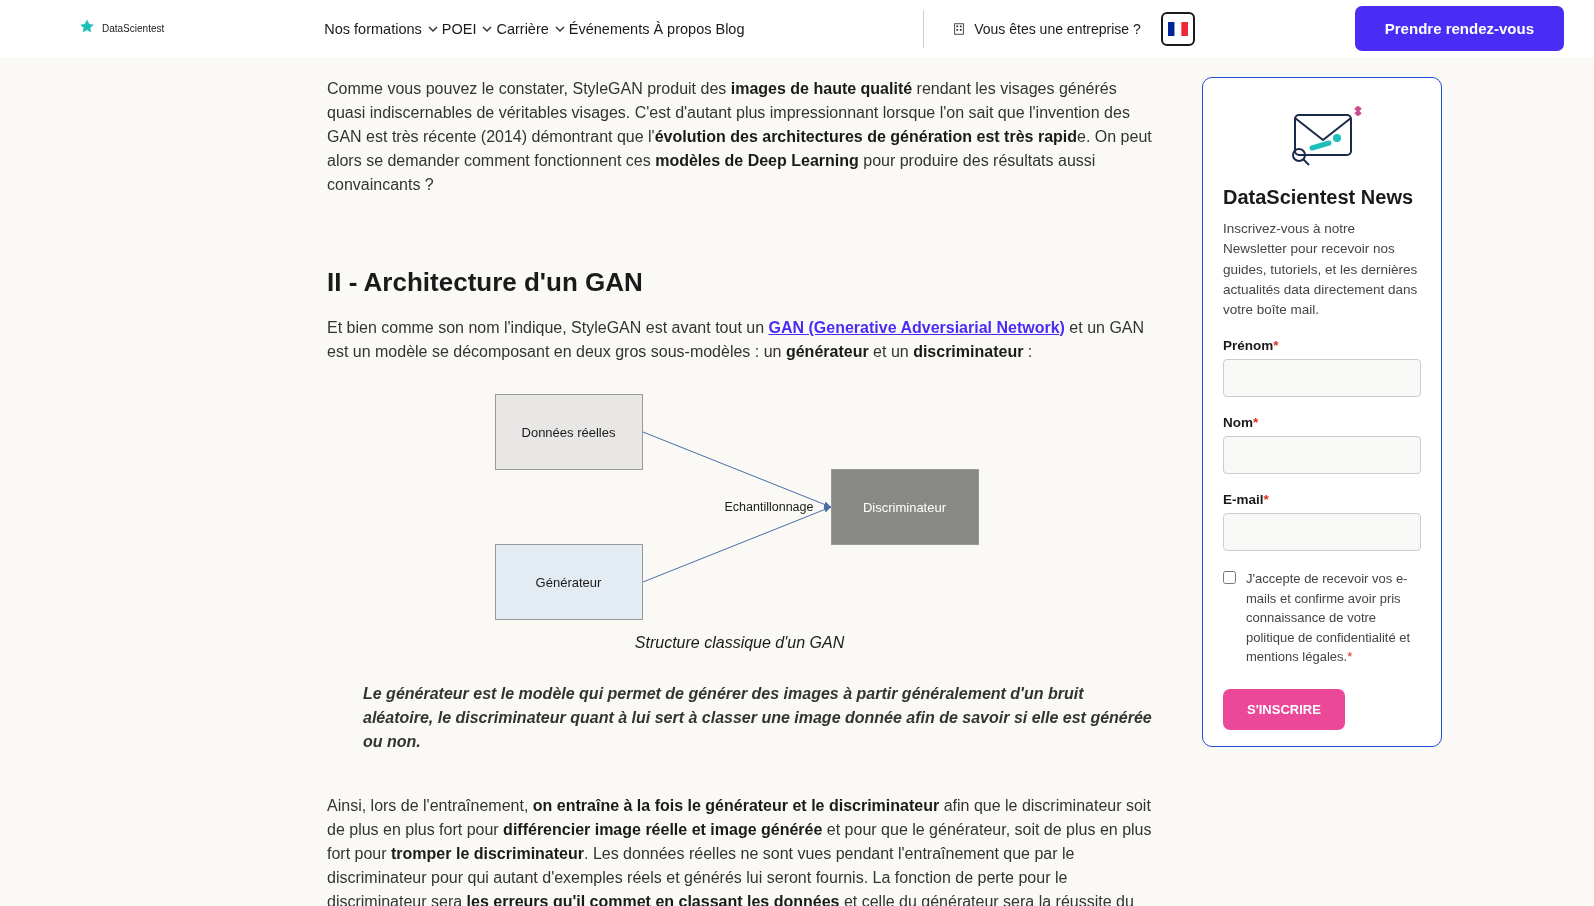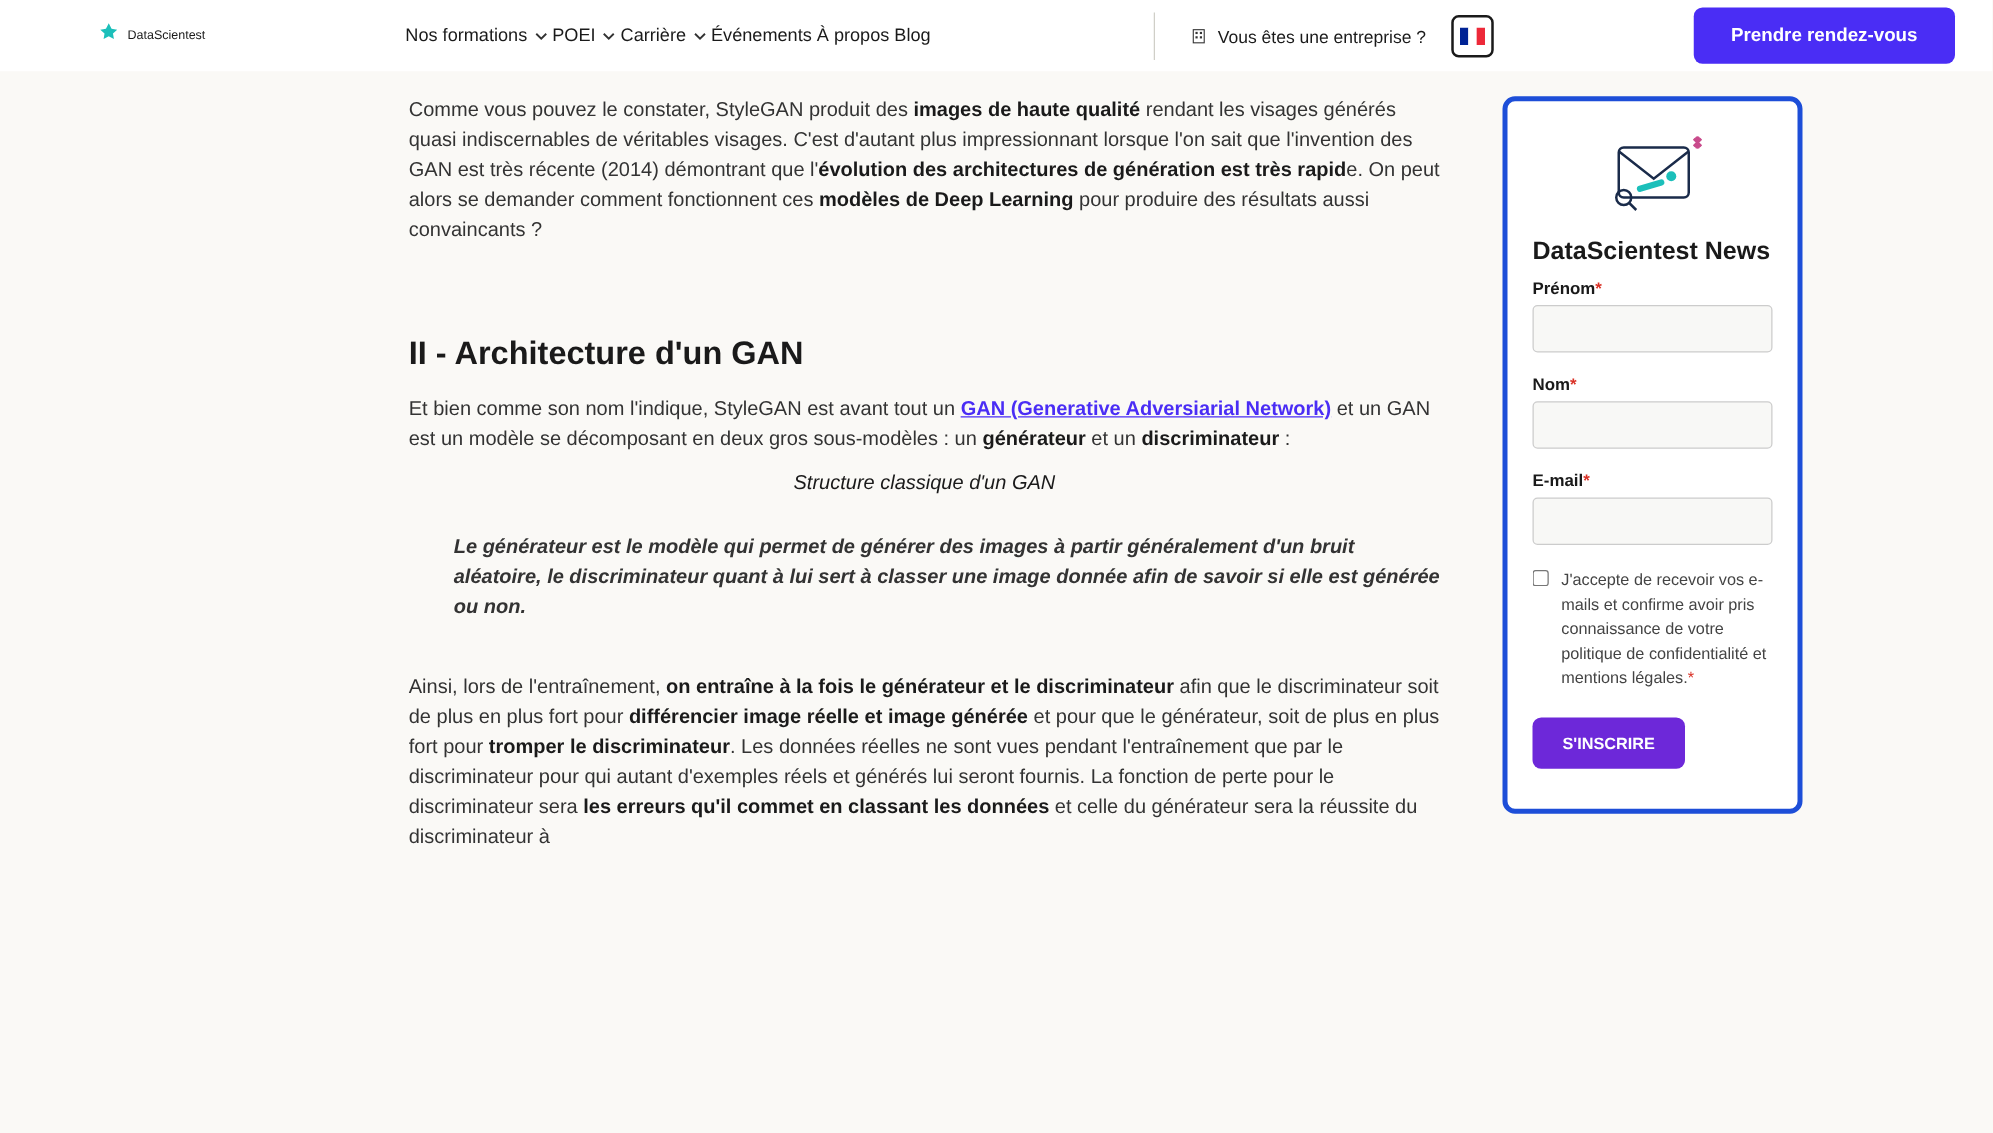--- a/index.html
+++ b/index.html
@@ -37,32 +37,32 @@
     .box-light { background: #e8e7e5; width: 148px; height: 76px; left: 0; top: 0; }
     .box-blue { background: #e4ecf3; width: 148px; height: 76px; left: 0; top: 150px; }
     .box-dark { background: #888884; color: #fff; width: 148px; height: 76px; left: 336px; top: 75px; }
     .diag-label { position: absolute; left: 230px; top: 106px; font-size: 12.5px; }
     .diagram svg { position: absolute; left: 0; top: 0; pointer-events: none; }
     .caption { text-align: center; font-style: italic; font-size: 16px; margin-bottom: 30px; }
     
     .quote { margin: 10px 0 40px 36px; font-style: italic; font-weight: 700; font-size: 16px; line-height: 1.5; color: #333; }
     
     
-    .card { background: #fff; border: 4px solid #1d4ed8; border-radius: 10px; padding: 22px 20px 32px; }
+    .card { background: #fff; border: 1px solid #1d4ed8; border-radius: 10px; padding: 22px 20px 16px; }
     .card-icon { text-align: center; margin-bottom: 12px; }
     .card-title { font-size: 20px; font-weight: 700; margin-bottom: 10px; }
     .card-desc { font-size: 13.5px; line-height: 1.5; color: #444; margin-bottom: 18px; }
     .field { margin-bottom: 18px; }
     .field-label { font-size: 13.5px; font-weight: 600; color: #1a1a1a; display: block; margin-bottom: 6px; }
     .required { color: #d93025; }
     .field-input { width: 100%; height: 38px; border: 1px solid #ccc; border-radius: 4px; padding: 0 10px; font-size: 14px; background: #f8f8f6; }
     .checkbox-row { display: flex; gap: 10px; margin-bottom: 22px; align-items: flex-start; }
     .checkbox-row input { margin-top: 2px; cursor: pointer; }
     .checkbox-text { font-size: 13px; line-height: 1.5; color: #444; }
-    .submit { background: #6d28d9; color: #fff; border: none; padding: 13px 24px; border-radius: 7px; font-size: 13px; font-weight: 700; cursor: pointer; }
+    .submit { background: #ec4899; color: #fff; border: none; padding: 13px 24px; border-radius: 7px; font-size: 13px; font-weight: 700; cursor: pointer; }
   </style>
 </head>
 <body>
 
 <header class="header">
   <div class="logo">
     <span>
       <svg class="logo-icon" viewBox="0 0 24 24" fill="#1cbfba">
           <path d="M12 2l3 6 6 1-4.5 4 1 6-5.5-3-5.5 3 1-6L3 9l6-1z"></path>
         </svg>
@@ -126,20 +126,35 @@
     <p class="para">
       <span>Comme vous pouvez le constater, StyleGAN produit des </span><strong>images de haute qualité</strong><span> rendant les visages générés quasi indiscernables de véritables visages. C'est d'autant plus impressionnant lorsque l'on sait que l'invention des GAN est très récente (2014) démontrant que l'</span><strong>évolution des architectures de génération est très rapid</strong><span>e. On peut alors se demander comment fonctionnent ces </span><strong>modèles de Deep Learning</strong><span> pour produire des résultats aussi convaincants ?</span>
     </p>
 
     <h2 class="heading">II - Architecture d'un GAN</h2>
 
     <p class="para">
       <span>Et bien comme son nom l'indique, StyleGAN est avant tout un </span><a href="#" class="link">GAN (Generative Adversiarial Network)</a><span> et un GAN est un modèle se décomposant en deux gros sous-modèles : un </span><strong>générateur</strong><span> et un </span><strong>discriminateur</strong><span> :</span>
     </p>
 
+    <div class="diagram">
+      <div class="box box-light">Données réelles</div>
+      <div class="box box-blue">Générateur</div>
+      <div class="box box-dark">Discriminateur</div>
+      <div class="diag-label">Echantillonnage</div>
+      <svg width="490" height="230">
+        <defs>
+            <marker id="arr" markerWidth="8" markerHeight="8" refX="7" refY="3" orient="auto">
+              <path d="M0,0 L7,3 L0,6" fill="#4a6da7"></path>
+            </marker>
+          </defs>
+        <line x1="148" y1="38" x2="336" y2="113" stroke="#4a6da7" stroke-width="1" marker-end="url(#arr)"></line>
+        <line x1="148" y1="188" x2="336" y2="113" stroke="#4a6da7" stroke-width="1" marker-end="url(#arr)"></line>
+      </svg>
+    </div>
     <p class="caption">Structure classique d'un GAN</p>
 
     <p class="quote">Le générateur est le modèle qui permet de générer des images à partir généralement d'un bruit aléatoire, le discriminateur quant à lui sert à classer une image donnée afin de savoir si elle est générée ou non.</p>
 
     <p class="para">
       <span>Ainsi, lors de l'entraînement, </span><strong>on entraîne à la fois le générateur et le discriminateur</strong><span> afin que le discriminateur soit de plus en plus fort pour </span><strong>différencier image réelle et image générée</strong><span> et pour que le générateur, soit de plus en plus fort pour </span><strong>tromper le discriminateur</strong><span>. Les données réelles ne sont vues pendant l'entraînement que par le discriminateur pour qui autant d'exemples réels et générés lui seront fournis. La fonction de perte pour le discriminateur sera </span><strong>les erreurs qu'il commet en classant les données</strong><span> et celle du générateur sera la réussite du discriminateur à </span>
     </p>
   </article>
 
   <aside class="sidebar">
@@ -151,20 +166,21 @@
           <circle cx="60" cy="38" r="4" fill="#1cbfba"></circle>
           <circle cx="22" cy="55" r="6" fill="none" stroke="#1a2b4a" stroke-width="2"></circle>
           <line x1="26" y1="59" x2="32" y2="65" stroke="#1a2b4a" stroke-width="2"></line>
           <path d="M35 48 L52 43" stroke="#1cbfba" stroke-width="5" stroke-linecap="round"></path>
           <path d="M78 8 L84 14 M84 8 L78 14" stroke="#c94b8c" stroke-width="2"></path>
           <circle cx="81" cy="8" r="2" fill="#c94b8c"></circle>
             <circle cx="81" cy="14" r="2" fill="#c94b8c"></circle>
         </svg>
       </div>
       <h3 class="card-title">DataScientest News</h3>
+      <p class="card-desc">Inscrivez-vous à notre Newsletter pour recevoir nos guides, tutoriels, et les dernières actualités data directement dans votre boîte mail.</p>
       <div class="field">
         <label class="field-label"><span>Prénom</span><span class="required">*</span></label>
         <input class="field-input" type="text" style="">
       </div>
       <div class="field">
         <label class="field-label"><span>Nom</span><span class="required">*</span></label>
         <input class="field-input" type="text" style="">
       </div>
       <div class="field">
         <label class="field-label"><span>E-mail</span><span class="required">*</span></label>

